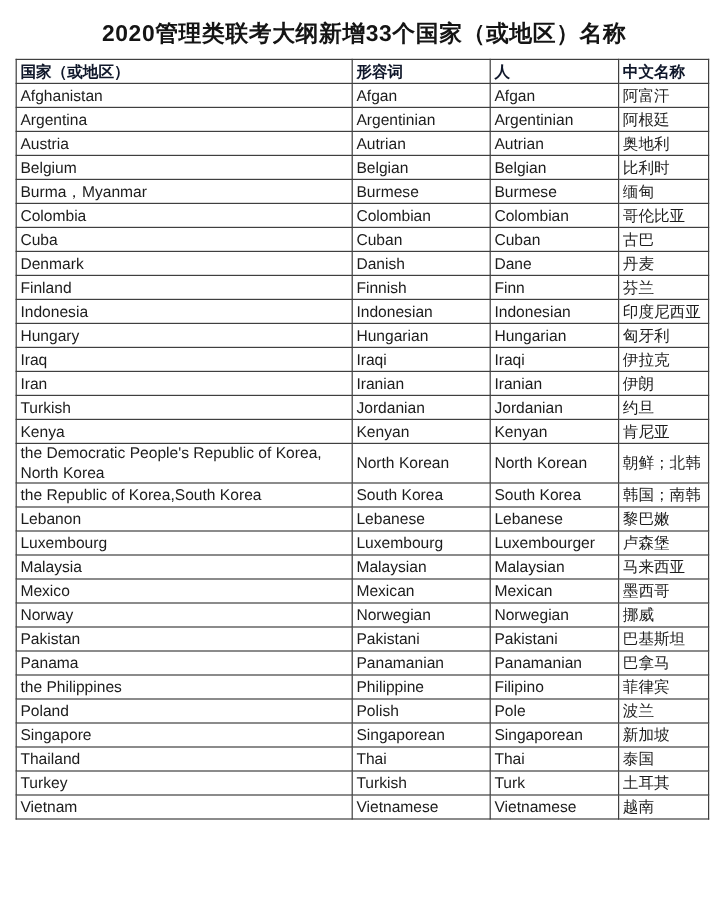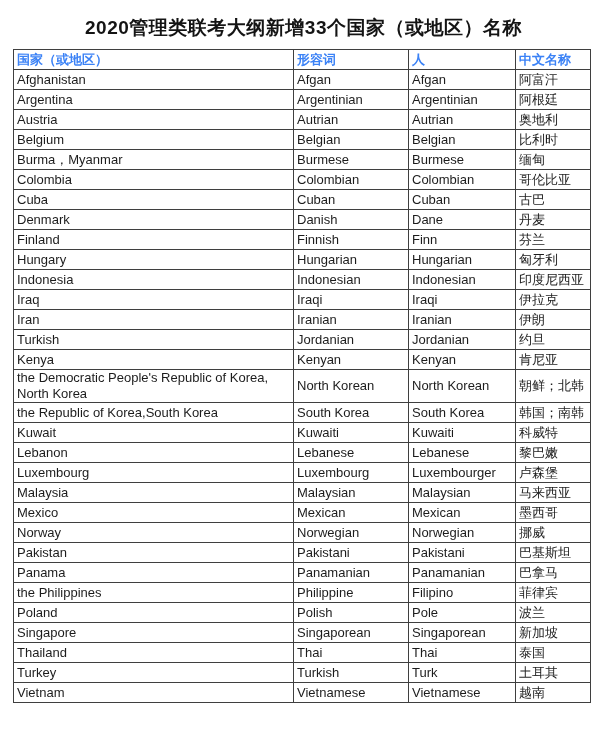--- a/index.html
+++ b/index.html
@@ -41,21 +41,21 @@
     line-height:16px;
     padding:0 3px;
     height:19px;
     vertical-align:middle;
     overflow:hidden;
     white-space:normal;
     text-align:left;
   }
   table.countries th{
     font-weight:bold;
-    color:#3b82f6;
+    color:#0f172a;
   }
   table.countries td{
     font-weight:normal;
   }
 </style>
 </head>
 <body>
 
 <div class="page">
   <div class="title">2020管理类联考大纲新增33个国家（或地区）名称</div>
@@ -124,32 +124,32 @@
           <td>Dane</td>
           <td>丹麦</td>
         </tr>
         <tr>
           <td>Finland</td>
           <td>Finnish</td>
           <td>Finn</td>
           <td>芬兰</td>
         </tr>
         <tr>
+          <td>Indonesia</td>
+          <td>Indonesian</td>
+          <td>Indonesian</td>
+          <td>印度尼西亚</td>
+        </tr>
+        <tr>
           <td>Hungary</td>
           <td>Hungarian</td>
           <td>Hungarian</td>
           <td>匈牙利</td>
         </tr>
         <tr>
-          <td>Indonesia</td>
-          <td>Indonesian</td>
-          <td>Indonesian</td>
-          <td>印度尼西亚</td>
-        </tr>
-        <tr>
           <td>Iraq</td>
           <td>Iraqi</td>
           <td>Iraqi</td>
           <td>伊拉克</td>
         </tr>
         <tr>
           <td>Iran</td>
           <td>Iranian</td>
           <td>Iranian</td>
           <td>伊朗</td>
@@ -170,26 +170,20 @@
           <td>the Democratic People's Republic of Korea, North Korea</td>
           <td>North Korean</td>
           <td>North Korean</td>
           <td>朝鲜；北韩</td>
         </tr>
         <tr>
           <td>the Republic of Korea,South Korea</td>
           <td>South Korea</td>
           <td>South Korea</td>
           <td>韩国；南韩</td>
-        </tr>
-        <tr>
-          <td>Kuwait</td>
-          <td>Kuwaiti</td>
-          <td>Kuwaiti</td>
-          <td>科威特</td>
         </tr>
         <tr>
           <td>Lebanon</td>
           <td>Lebanese</td>
           <td>Lebanese</td>
           <td>黎巴嫩</td>
         </tr>
         <tr>
           <td>Luxembourg</td>
           <td>Luxembourg</td>

